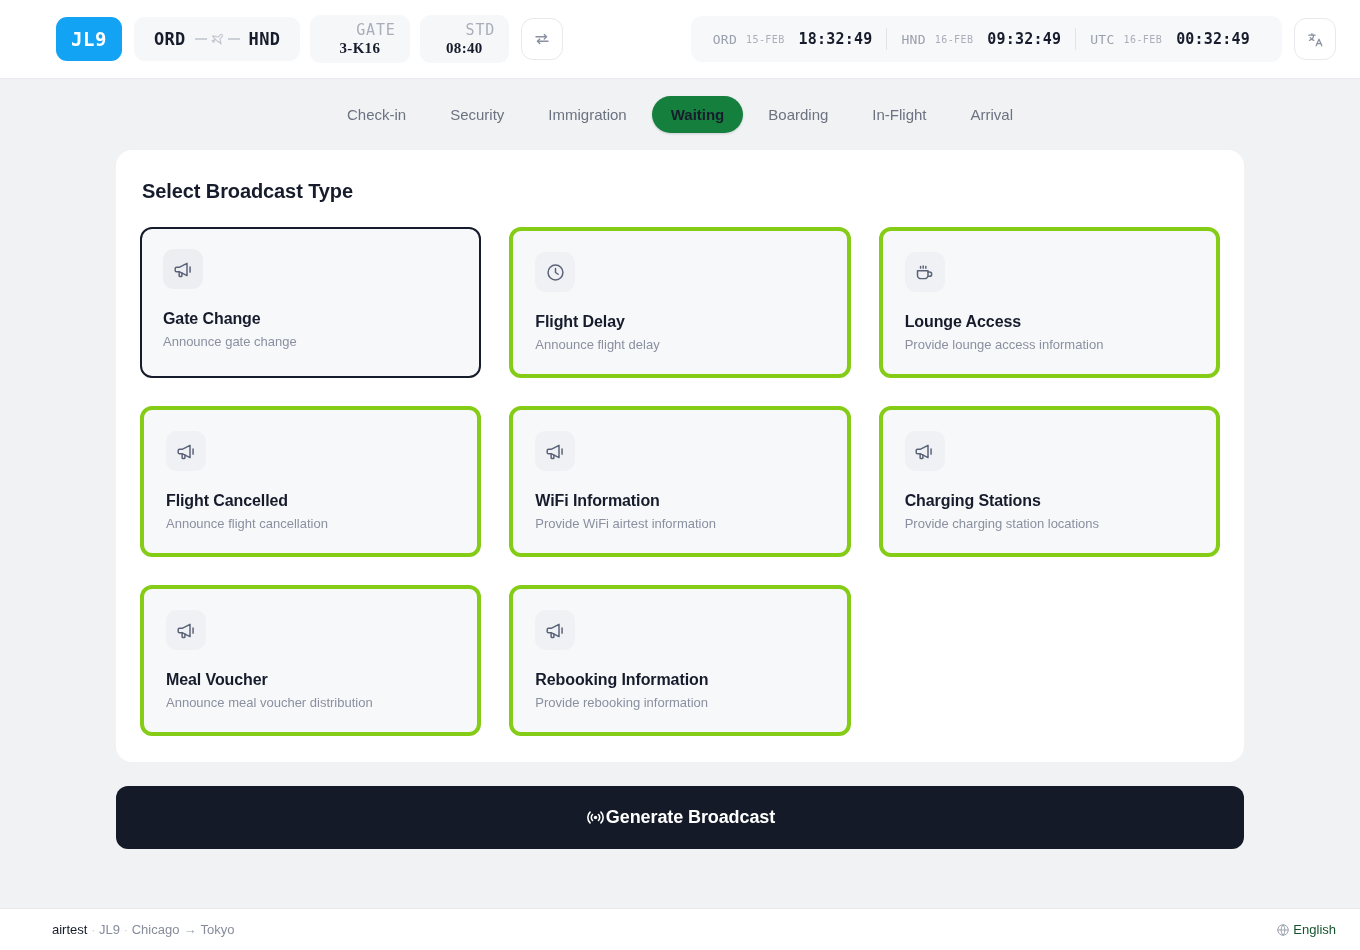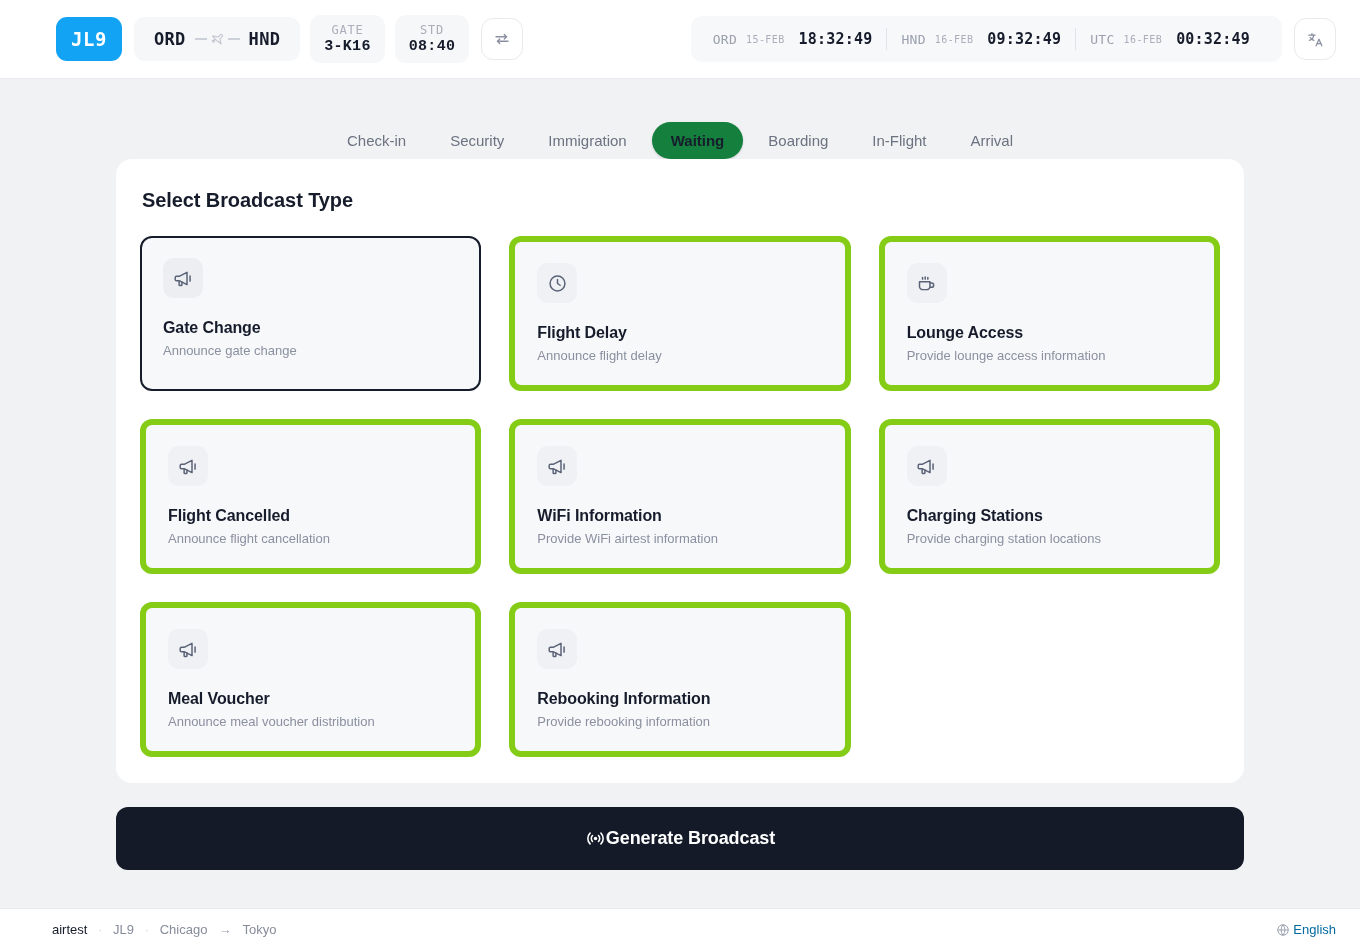--- a/index.html
+++ b/index.html
@@ -86,26 +86,27 @@
     background: #f6f7f9;
     display: flex;
     flex-direction: column;
     align-items: center;
     justify-content: center;
     padding: 0 14px;
     gap: 1px;
   }
   .info-chip .lbl {
     font-family: "DejaVu Sans Mono", monospace;
-    font-size: 12px;
+    font-size: 15px;
     color: #a9aeba;
     letter-spacing: 0.8px;
+    margin-left: 32px;
   }
   .info-chip .val {
-    font-family: Liberation Mono, monospace;
+    font-family: Liberation Serif, serif;
     font-size: 15px;
     font-weight: bold;
     color: #161c2b;
     letter-spacing: 0.3px;
   }
 
   .icon-btn {
     margin-left: 12px;
     width: 42px;
     height: 42px;
@@ -160,23 +161,23 @@
   .clock .time {
     font-family: "DejaVu Sans Mono", monospace;
     font-size: 15px;
     font-weight: bold;
     color: #161c2b;
     letter-spacing: 0.2px;
   }
 
   
   .tabbar {
-    height: 80px;
-    display: flex;
-    align-items: flex-end;
+    height: 71px;
+    display: flex;
+    align-items: center;
     justify-content: center;
     gap: 6px;
     flex: 0 0 auto;
   }
   .tab {
     padding: 10px 19px;
     border-radius: 20px;
     font-size: 15px;
     color: #6b7280;
     cursor: pointer;
@@ -214,21 +215,21 @@
   }
 
   .card-grid {
     display: grid;
     grid-template-columns: repeat(3, 1fr);
     gap: 28px;
   }
 
   .bcard {
     background: #f7f8fa;
-    border: 6px solid #84cc16;
+    border: 4px solid #84cc16;
     border-radius: 12px;
     padding: 21px 22px 22px 22px;
     min-height: 140px;
     cursor: pointer;
     display: flex;
     flex-direction: column;
   }
   .bcard.selected {
     border: 2px solid #161c2b;
     padding: 20px 21px 21px 21px;
@@ -285,27 +286,27 @@
     bottom: 0;
     width: 1360px;
     height: 42px;
     background: #ffffff;
     border-top: 1px solid #e9eaee;
     display: flex;
     align-items: center;
     padding: 0 24px 0 52px;
     font-size: 13px;
   }
-  .fl { display: flex; align-items: center; gap: 11px; }
+  .fl { display: flex; align-items: center; gap: 4px; }
   .f-brand { color: #161c2b; }
   .f-item { color: #868c9a; }
   .f-dot { color: #c8ccd4; font-size: 11px; }
   .f-arrow { color: #9aa0ad; font-size: 13px; }
   .footer-spacer { flex: 1 1 auto; }
-  .fr { display: flex; align-items: center; gap: 3px; color: #0369a1; }
+  .fr { display: flex; align-items: center; gap: 3px; color: #14532d; }
 </style>
 </head>
 <body>
 
 <div class="app">
 
   <div class="header">
 
     <div class="flight-badge">JL9</div>
 

